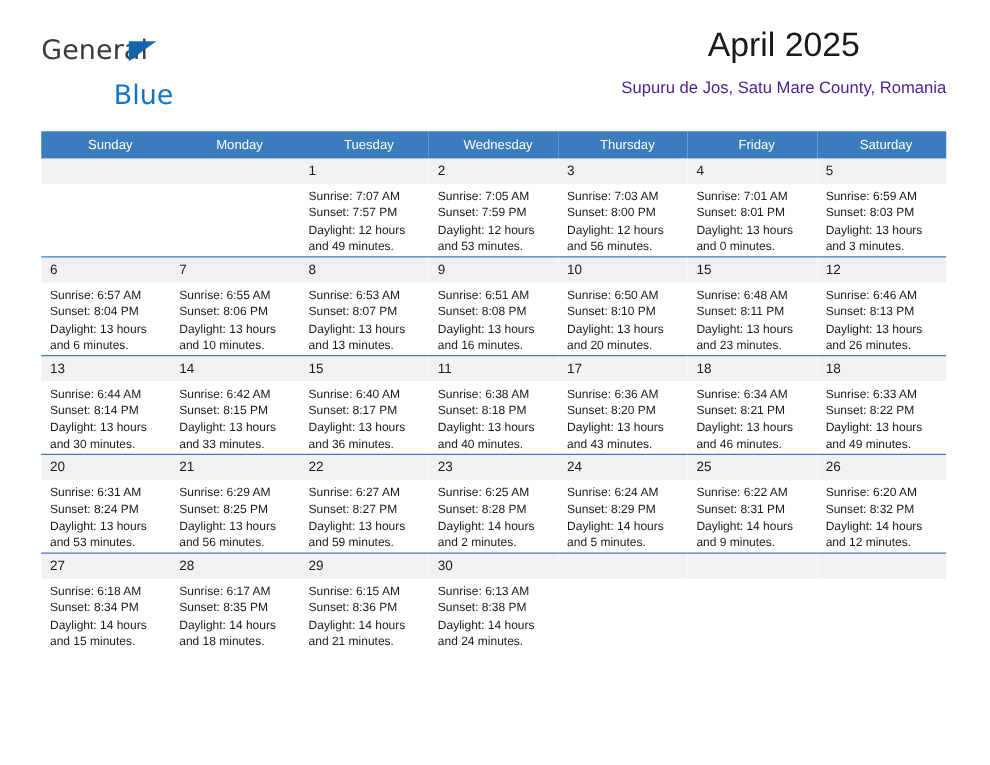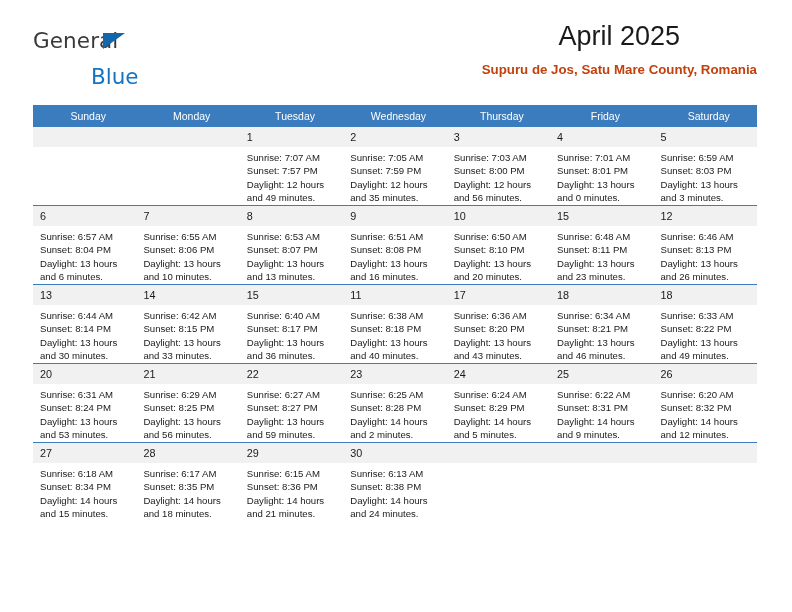--- a/index.html
+++ b/index.html
@@ -75,23 +75,23 @@
   .cal-title {
     font-size: 27px;
     color: #1a1a1a;
     line-height: 1.1;
     font-weight: 400;
     white-space: nowrap;
   }
   .cal-subtitle {
     margin-top: 10px;
     font-size: 13.3px;
-    color: #c2410c;
+    color: #4c1d95;
     line-height: 1.2;
-    font-weight: 700;
+    font-weight: 400;
     white-space: nowrap;
   }
 
   
   .calendar {
     position: absolute;
     left: 33px;
     top: 105px;
     width: 724px;
   }
@@ -195,21 +195,21 @@
                 <div>Sunrise: 7:07 AM</div>
                 <div>Sunset: 7:57 PM</div>
                 <div class="wrap">Daylight: 12 hours and 49 minutes.</div>
               </div>
             </td>
             <td>
               <span class="daynum">2</span>
               <div class="info">
                 <div>Sunrise: 7:05 AM</div>
                 <div>Sunset: 7:59 PM</div>
-                <div class="wrap">Daylight: 12 hours and 35 minutes.</div>
+                <div class="wrap">Daylight: 12 hours and 53 minutes.</div>
               </div>
             </td>
             <td>
               <span class="daynum">3</span>
               <div class="info">
                 <div>Sunrise: 7:03 AM</div>
                 <div>Sunset: 8:00 PM</div>
                 <div class="wrap">Daylight: 12 hours and 56 minutes.</div>
               </div>
             </td>

